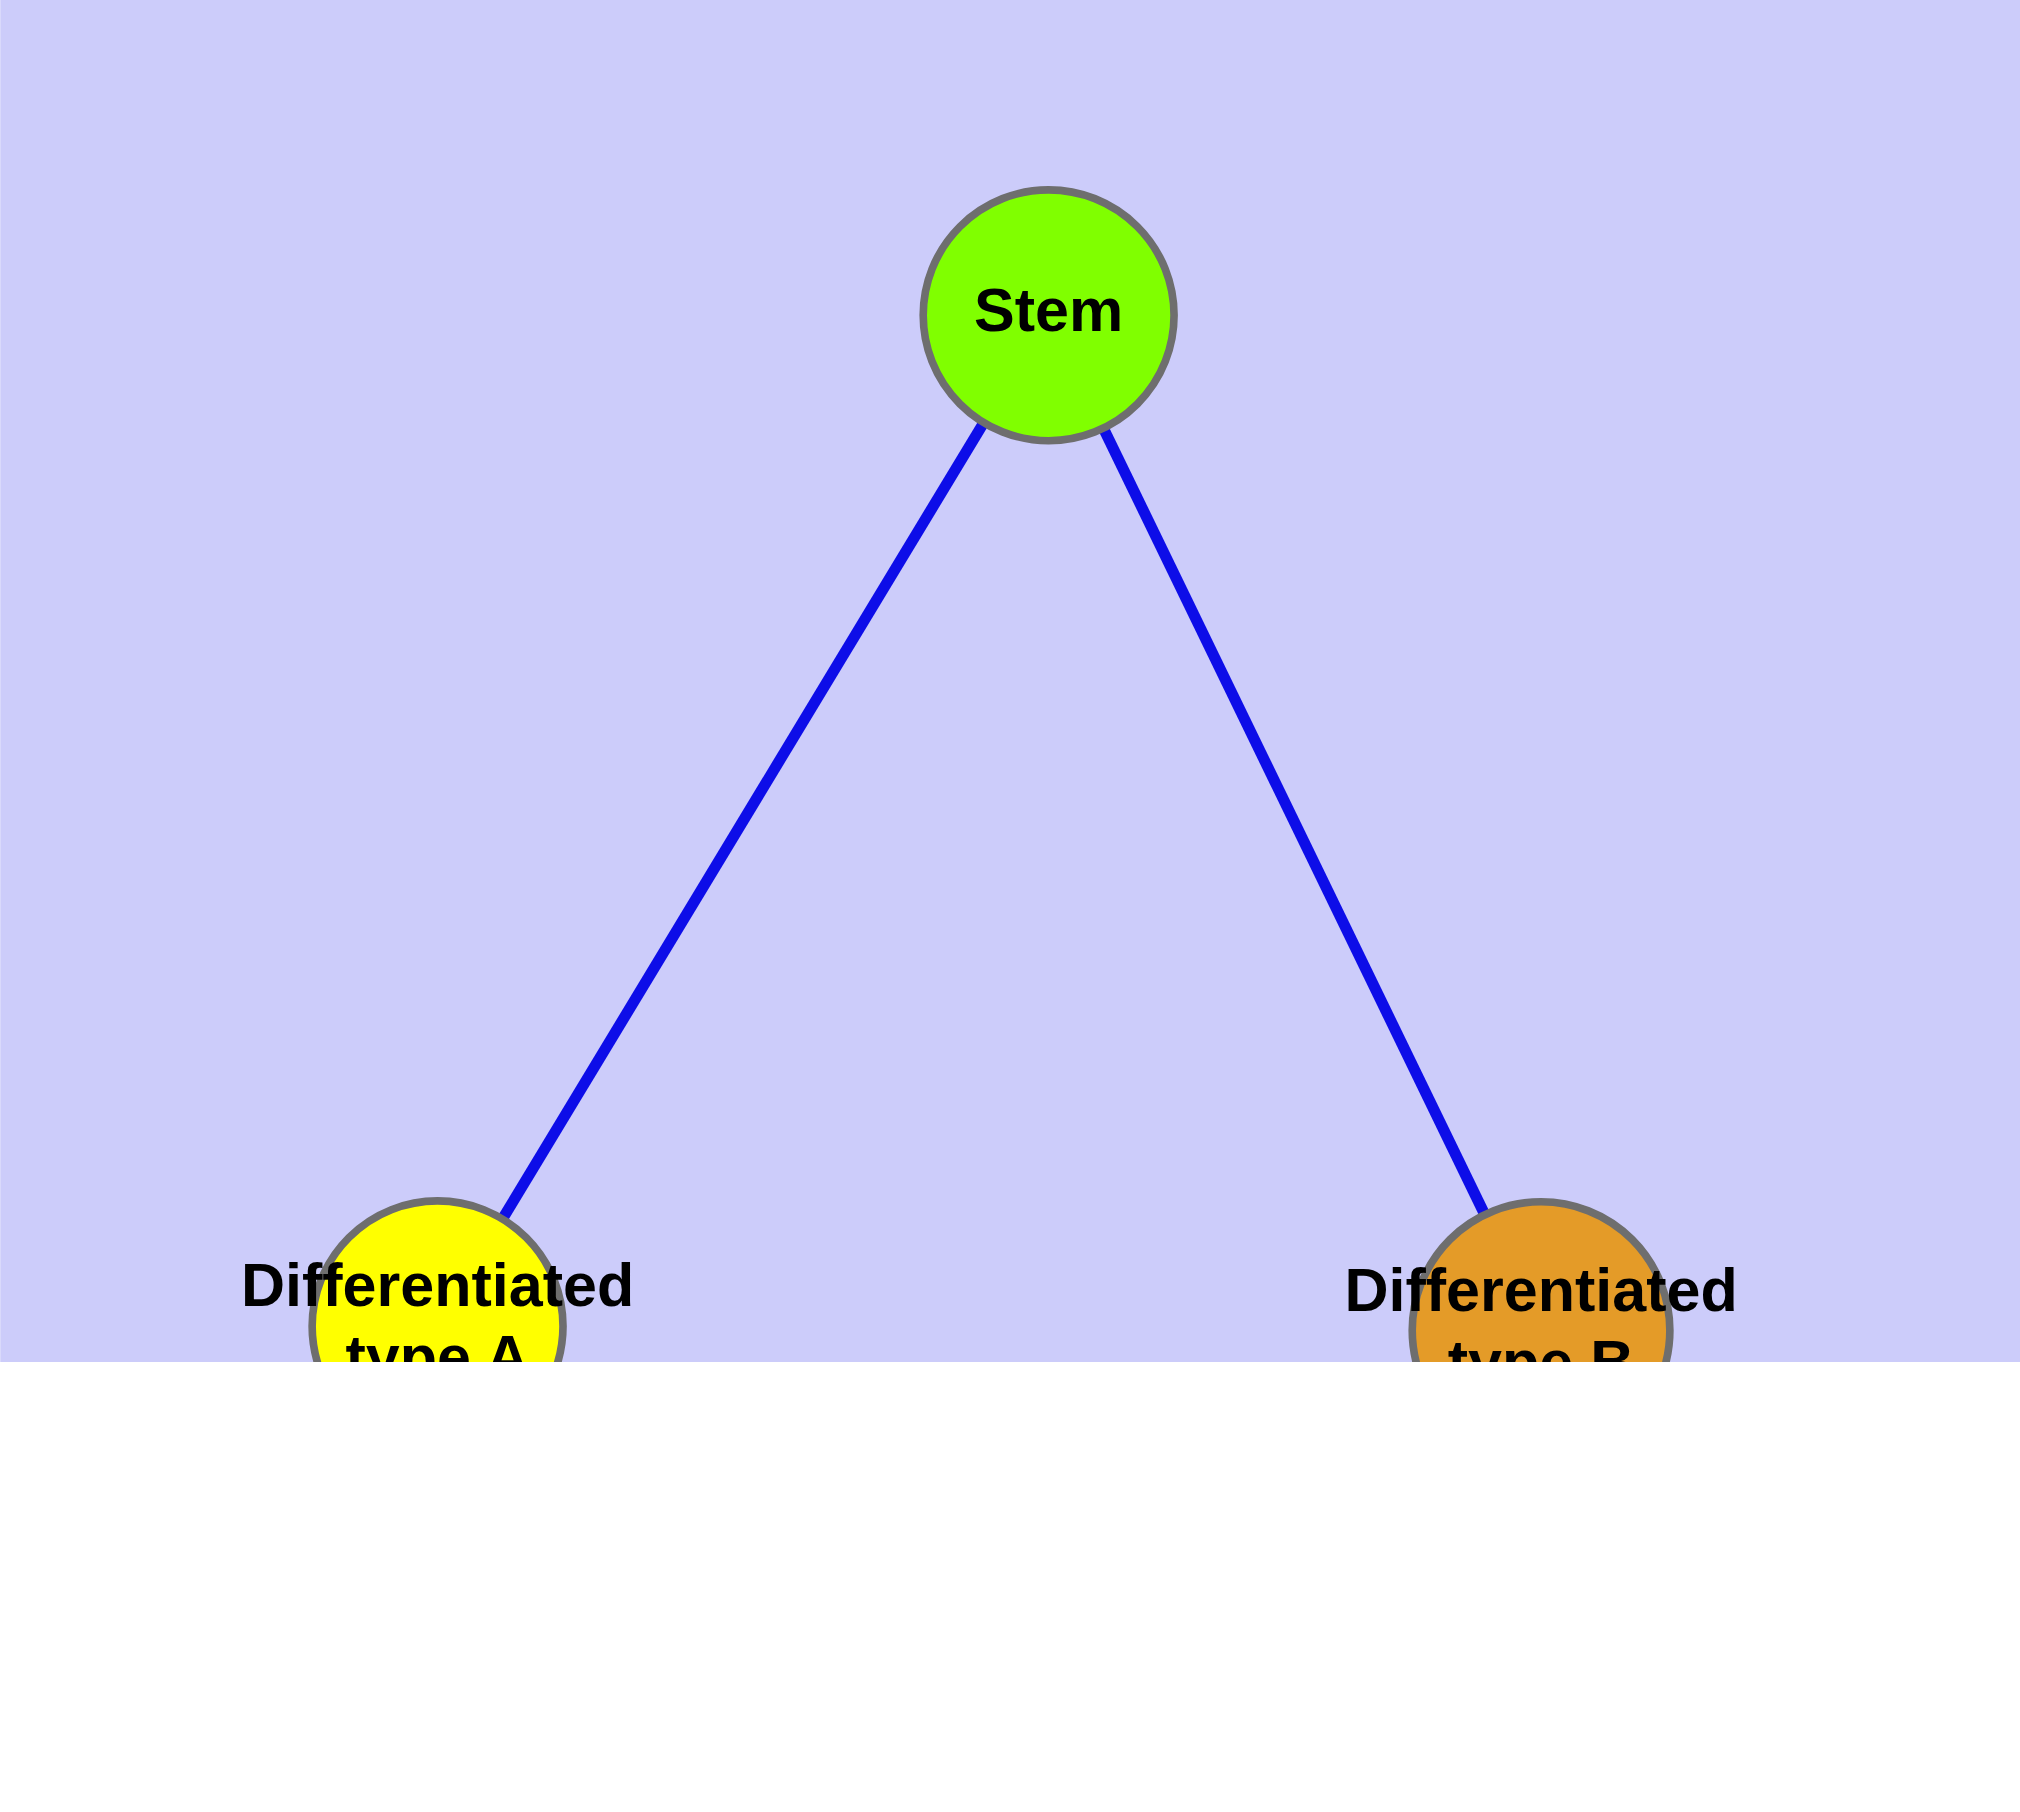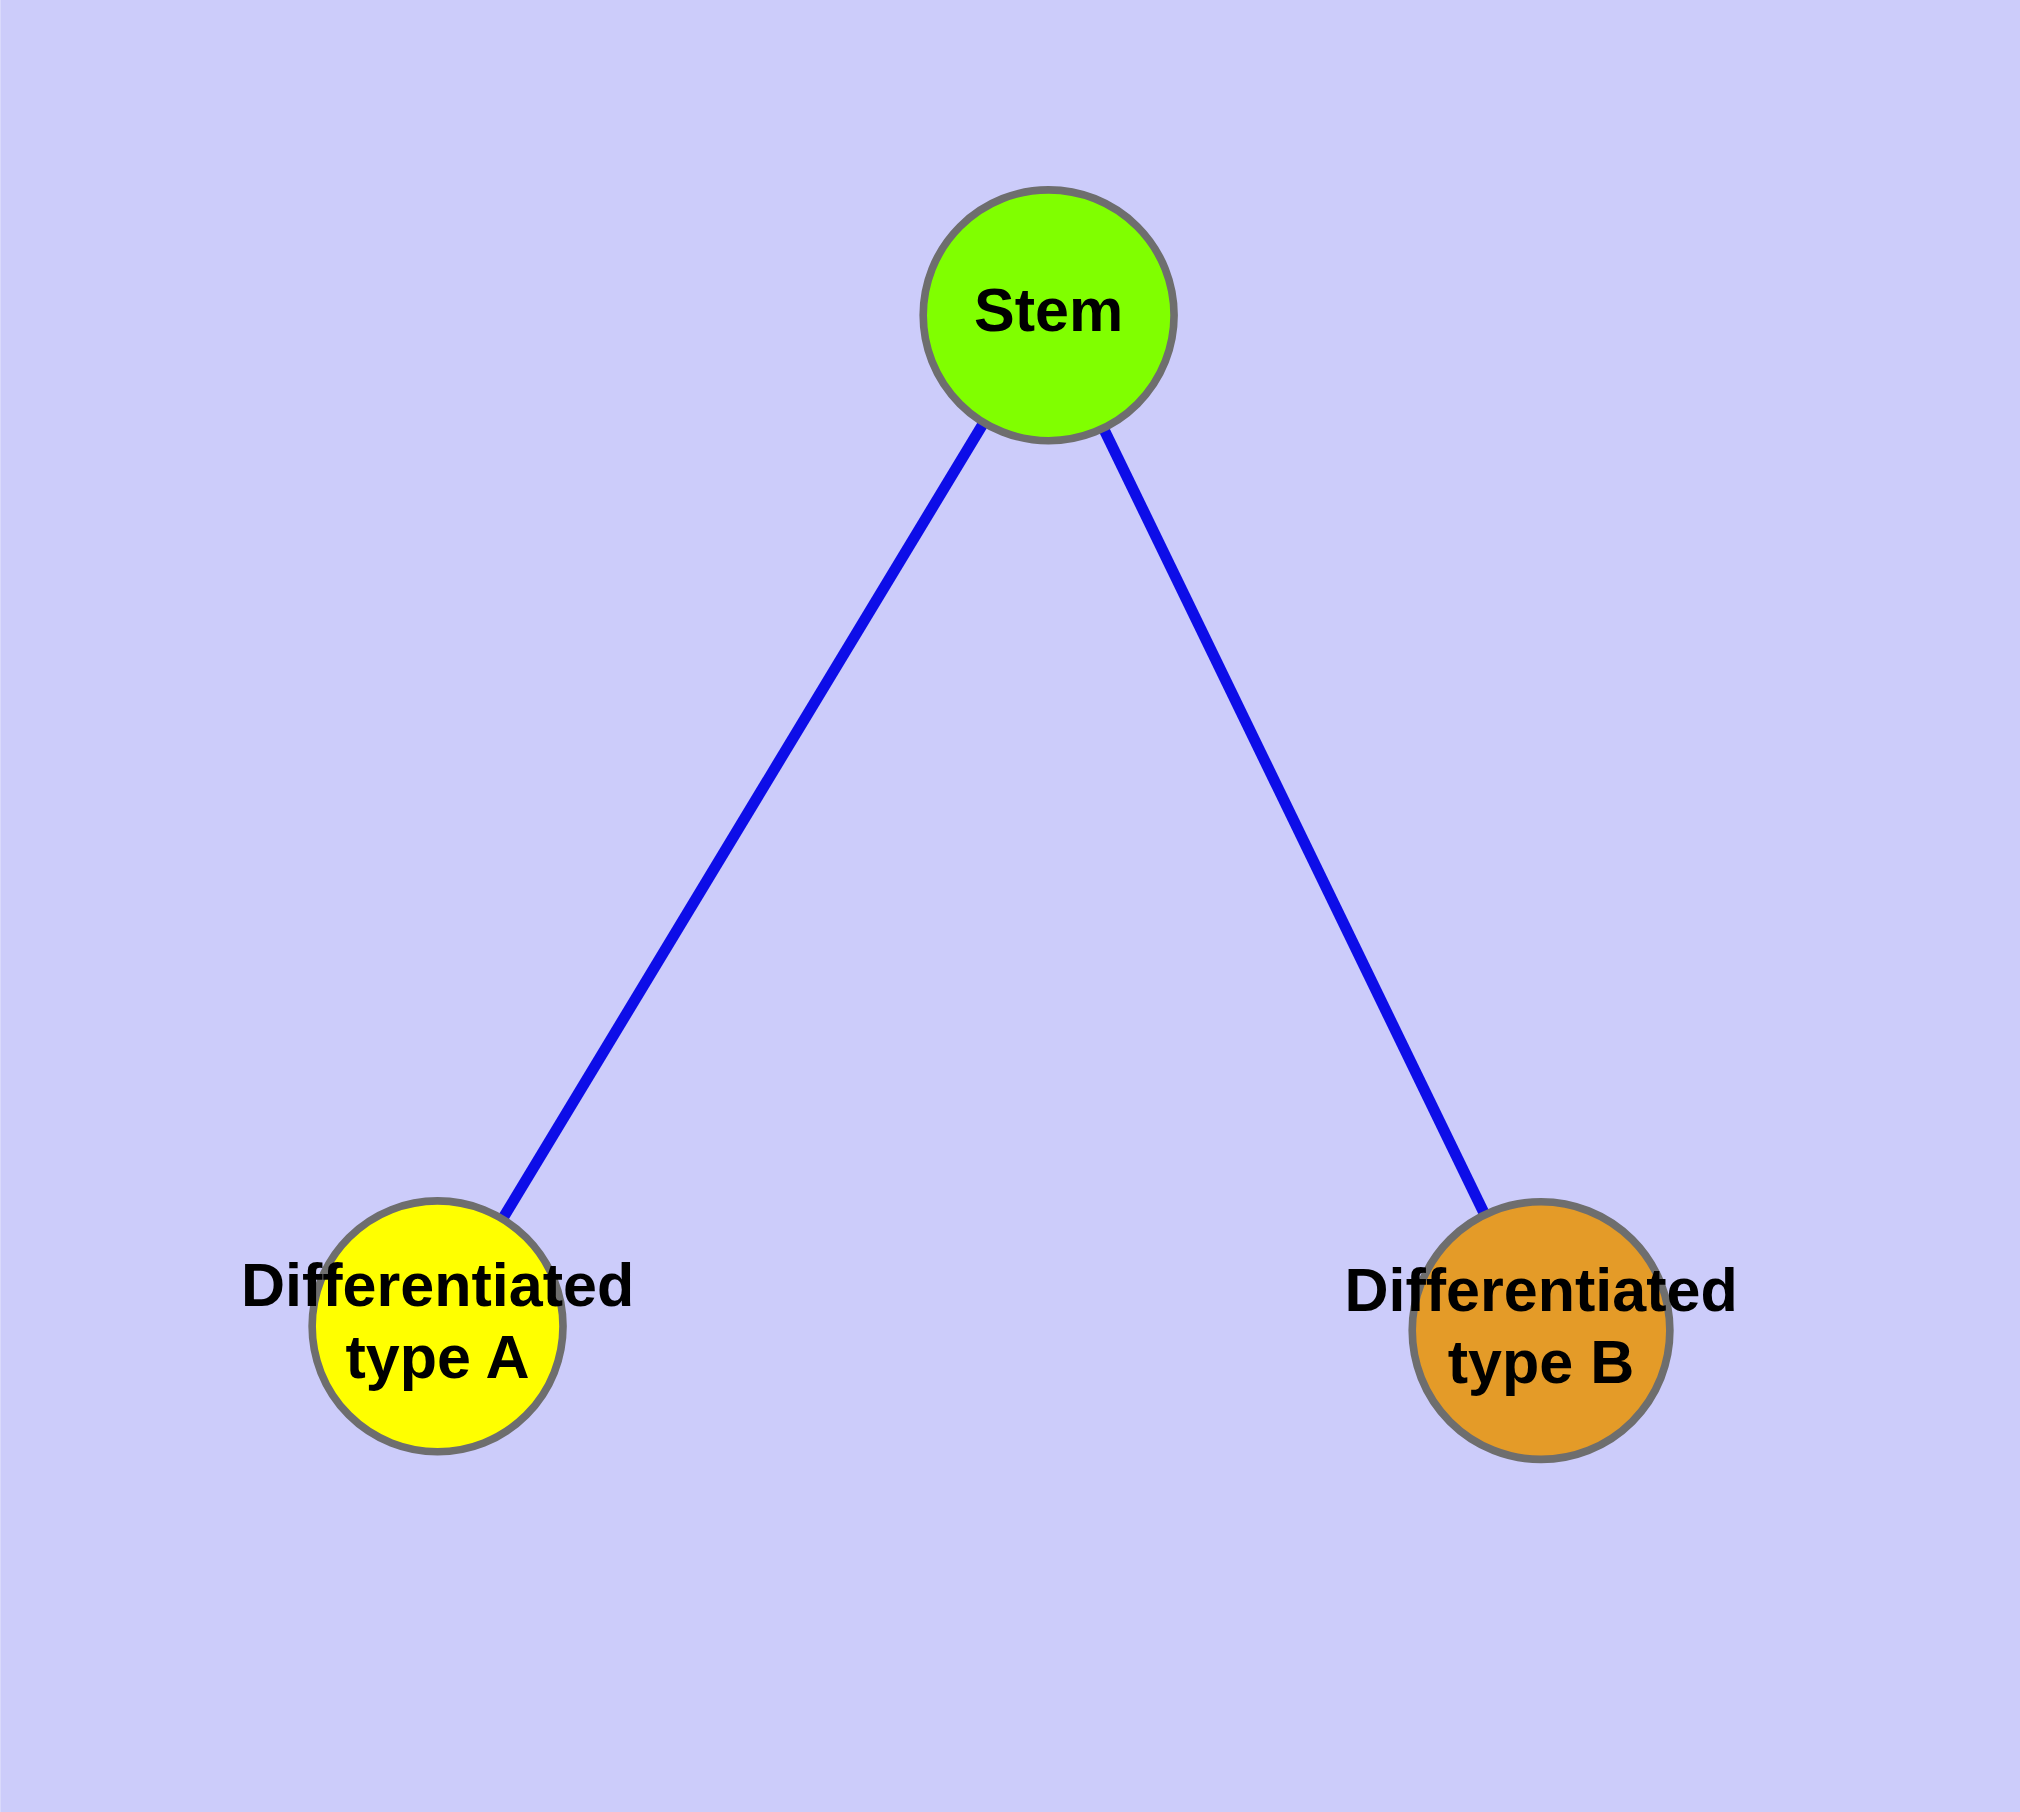--- a/index.html
+++ b/index.html
@@ -6,21 +6,21 @@
   html, body {
     margin: 0;
     padding: 0;
   }
   body {
     font-family: "Liberation Sans", sans-serif;
   }
   #canvas {
     position: relative;
     width: 2021px;
-    height: 1812px;
+    height: 1362px;
     overflow: hidden;
   }
   #graph-svg {
     position: absolute;
     top: 0;
     left: 0;
     width: 2021px;
     height: 1812px;
     display: block;
   }

